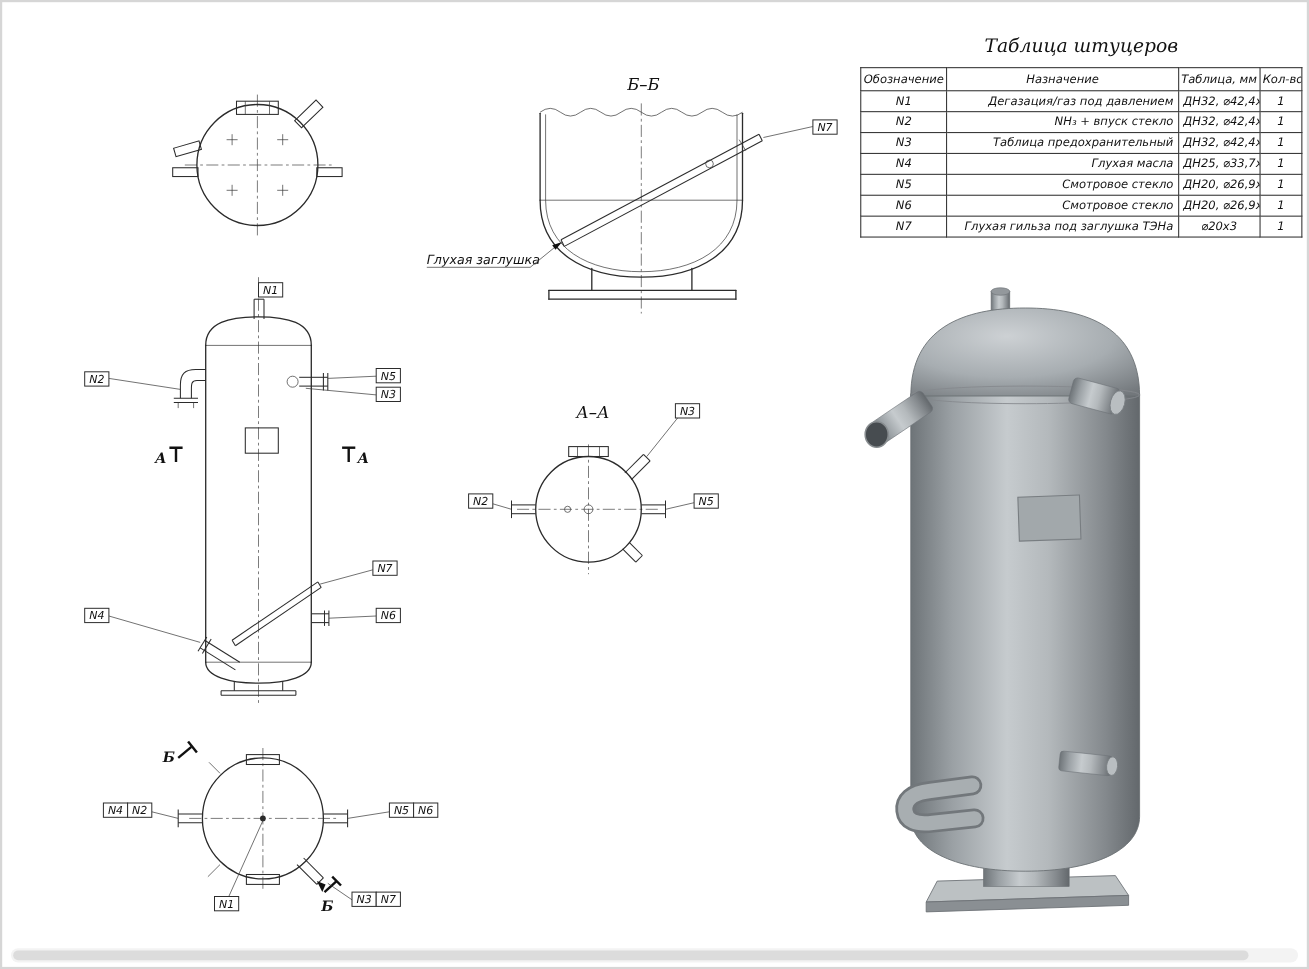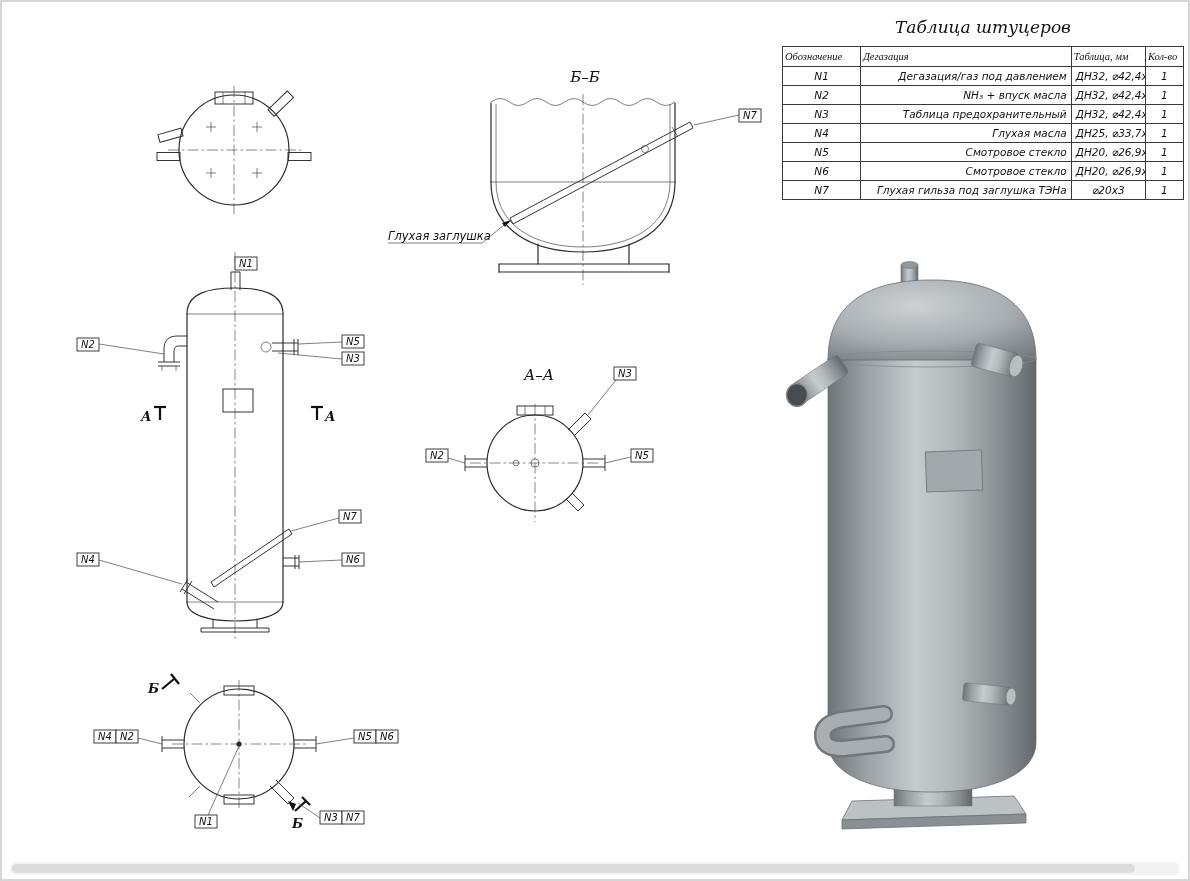--- a/index.html
+++ b/index.html
@@ -1,25 +1,25 @@
 <!DOCTYPE html>
 <html><head>
 <meta charset="utf-8">
 <style>
   * { margin:0; padding:0; box-sizing:border-box; }
   html,body { width:1190px; height:881px; background:#fff; font-family:"DejaVu Sans",sans-serif; }
   .sheet { position:absolute; left:0; top:0; width:1190px; height:881px; background:#fff; border:2px solid #d6d6d6; overflow:hidden; }
   .drawing { position:absolute; left:0; top:0; }
 
   
-  .table-block { position:absolute; left:780px; top:15px; width:402px; }
+  .table-block { position:absolute; left:780px; top:30px; width:402px; }
   .table-title { text-align:center; font:italic 17px "DejaVu Serif",serif; color:#111; margin-bottom:9px; }
   table.nozzle { border-collapse:collapse; width:100%; table-layout:fixed; }
   .nozzle th, .nozzle td { border:1px solid #3a3a3a; font:italic 10.5px "DejaVu Sans",sans-serif; color:#111; padding:3px 4px; overflow:hidden; white-space:nowrap; }
-  .nozzle th { font-weight:normal; padding:4px 2px; text-align:left;font-family:Liberation Serif, serif; }
+  .nozzle th { font-weight:normal; padding:4px 2px; text-align:center; }
   .nozzle td.c { text-align:center; }
   .nozzle td.l { text-align:right; padding-left:6px; }
 
   
   .ln   { stroke:#2b2b2b; stroke-width:1.2; fill:none; stroke-linecap:round; }
   .md   { stroke:#2b2b2b; stroke-width:0.95; fill:none; }
   .thin { stroke:#3a3a3a; stroke-width:0.65; fill:none; }
   .cl   { stroke:#555; stroke-width:0.7; fill:none; stroke-dasharray:11 3 2.5 3; }
   .lblbox { fill:#fff; stroke:#2b2b2b; stroke-width:0.9; }
   .lbltxt { font:italic 10px "DejaVu Sans",sans-serif; fill:#111; text-anchor:middle; }
@@ -376,35 +376,35 @@
     <table class="nozzle">
       <colgroup>
           <col style="width:78px">
           <col style="width:210px">
           <col style="width:74px">
           <col style="width:38px">
         </colgroup>
       <thead>
         <tr>
           <th>Обозначение</th>
-          <th>Дегазация</th>
+          <th>Назначение</th>
           <th>Таблица, мм</th>
           <th>Кол-во</th>
         </tr>
       </thead>
       <tbody>
         <tr>
           <td class="c">N1</td>
           <td class="l">Дегазация/газ под давлением</td>
           <td class="c">ДН32, ⌀42,4х4</td>
           <td class="c">1</td>
         </tr>
         <tr>
           <td class="c">N2</td>
-          <td class="l">NH₃ + впуск масла</td>
+          <td class="l">NH₃ + впуск стекло</td>
           <td class="c">ДН32, ⌀42,4х4</td>
           <td class="c">1</td>
         </tr>
         <tr>
           <td class="c">N3</td>
           <td class="l">Таблица предохранительный</td>
           <td class="c">ДН32, ⌀42,4х4</td>
           <td class="c">1</td>
         </tr>
         <tr>

